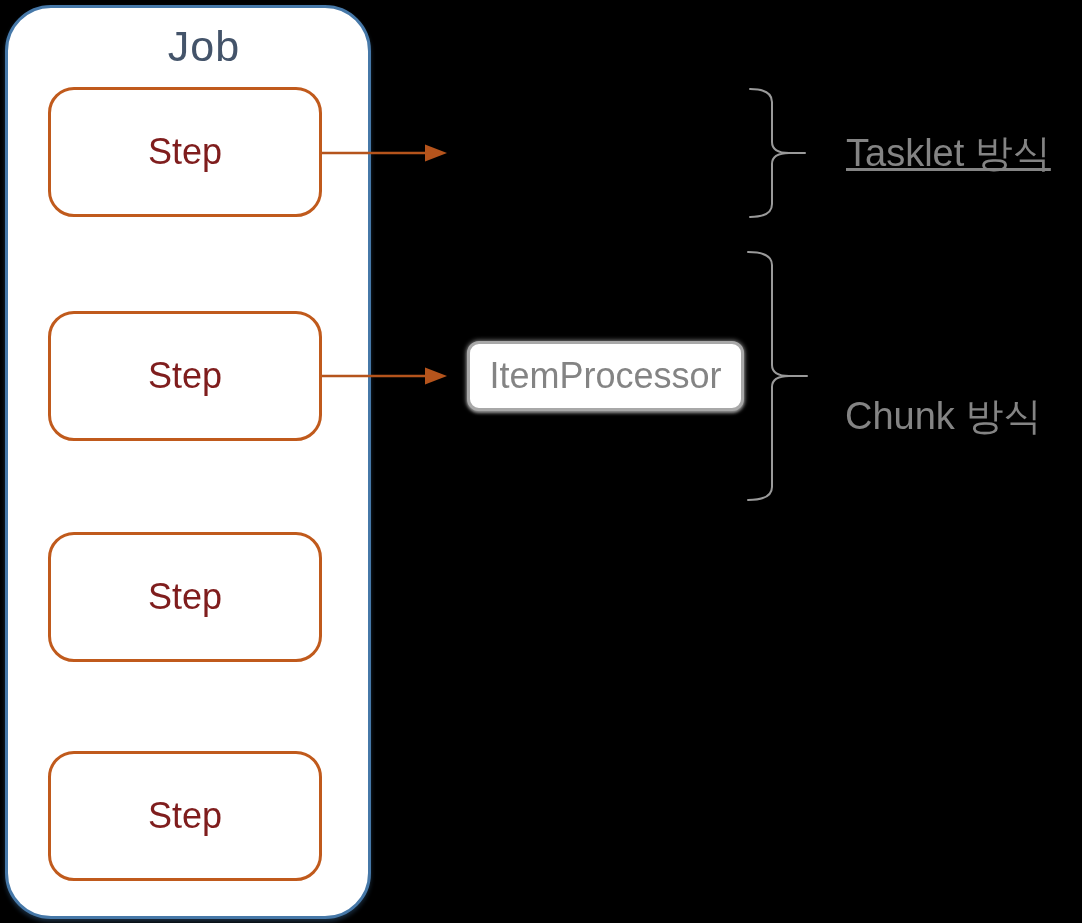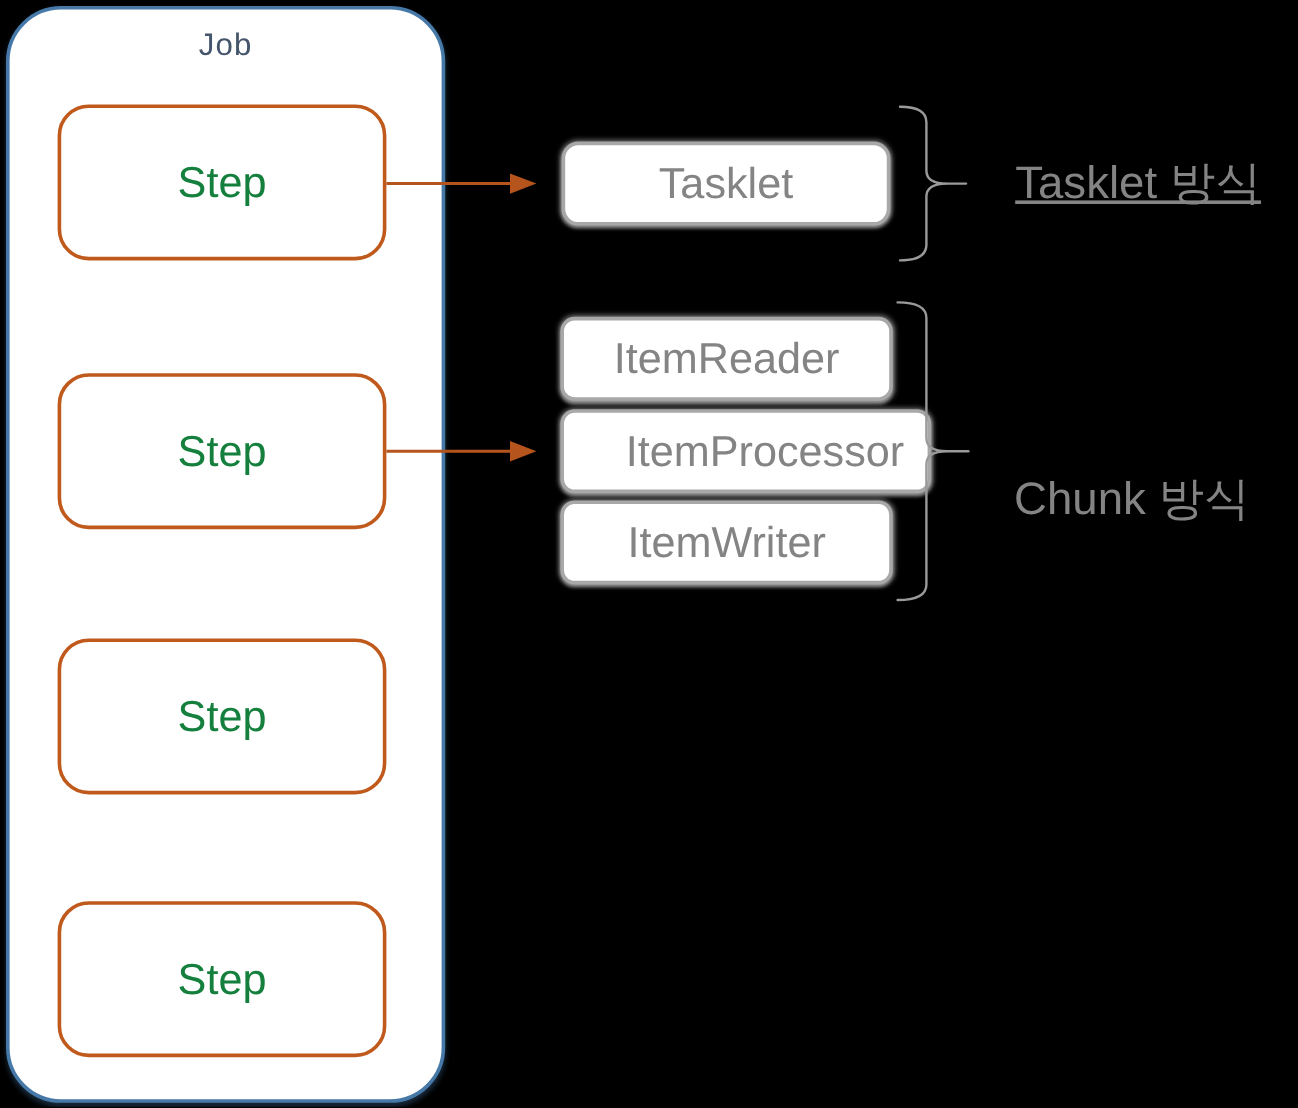--- a/index.html
+++ b/index.html
@@ -17,41 +17,41 @@
     position: absolute;
     left: 5px; top: 5px;
     width: 360px; height: 908px;
     background: #ffffff;
     border: 3px solid #4678a8;
     border-radius: 46px;
     box-shadow: 0 3px 4px rgba(70,120,168,0.35);
   }
   .job-title {
     position: absolute;
-    left: 0; top: 14px;
+    left: 16px; top: 14px;
     width: 100%;
     text-align: center;
-    font-size: 26px;
+    font-size: 43px;
     color: #44546a;
     letter-spacing: 1px;
   }
 
   
   .step-box {
     position: absolute;
     left: 48px;
     width: 268px; height: 124px;
     background: #ffffff;
     border: 3px solid #c05a1c;
     border-radius: 26px;
     display: flex;
     align-items: center;
     justify-content: center;
     font-size: 36px;
-    color: #15803d;
+    color: #7f1d1d;
   }
   .step-1 { top: 87px; }
   .step-2 { top: 311px; }
   .step-3 { top: 532px; }
   .step-4 { top: 751px; }
 
   
   .gray-box {
     position: absolute;
     background: #ffffff;
@@ -68,21 +68,21 @@
     border-radius: 14px;
     font-size: 36px;
   }
   .item-box {
     left: 467px;
     width: 271px; height: 64px;
     border-radius: 12px;
     font-size: 36px;
   }
   .item-reader    { top: 264px; }
-  .item-processor { top: 341px; padding-left: 32px; }
+  .item-processor { top: 341px; }
   .item-writer    { top: 417px; }
 
   
   .group-label {
     position: absolute;
     font-size: 38px;
     line-height: 44px;
     color: #848484;
     white-space: nowrap;
   }
@@ -112,32 +112,23 @@
   <div class="step-box step-2">
     <span>Step</span>
   </div>
   <div class="step-box step-3">
     <span>Step</span>
   </div>
   <div class="step-box step-4">
     <span>Step</span>
   </div>
 
-  <div class="gray-box tasklet-box">
-    <span>Tasklet</span>
-  </div>
 
-  <div class="gray-box item-box item-reader">
-    <span>ItemReader</span>
-  </div>
   <div class="gray-box item-box item-processor">
     <span>ItemProcessor</span>
-  </div>
-  <div class="gray-box item-box item-writer">
-    <span>ItemWriter</span>
   </div>
 
   <div class="group-label tasklet-group-label">Tasklet 방식</div>
   <div class="group-label chunk-group-label">Chunk 방식</div>
 
   <svg class="overlay" viewBox="0 0 1082 923" xmlns="http://www.w3.org/2000/svg">
 
     <g>
       <line x1="322" y1="153" x2="427" y2="153" stroke="#b5541c" stroke-width="2.5"></line>
       <polygon points="425,144.5 447,153 425,161.5" fill="#b5541c"></polygon>

